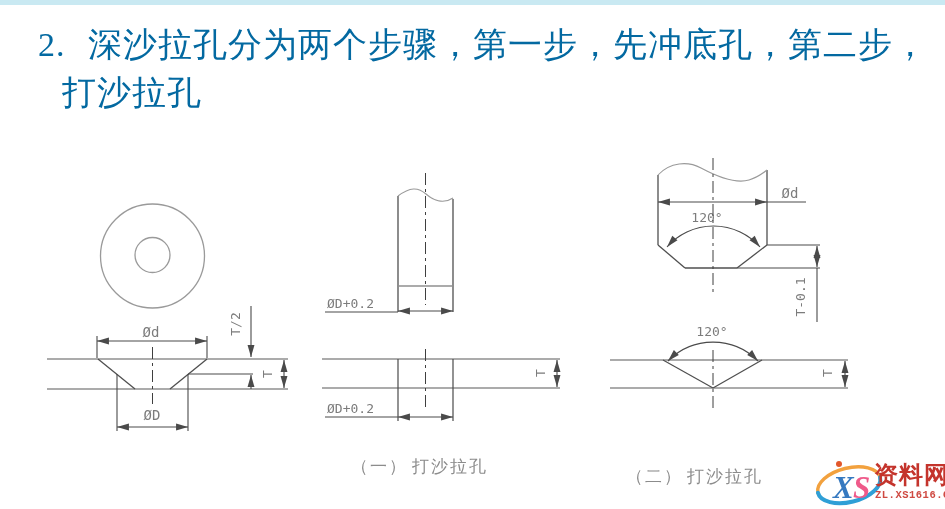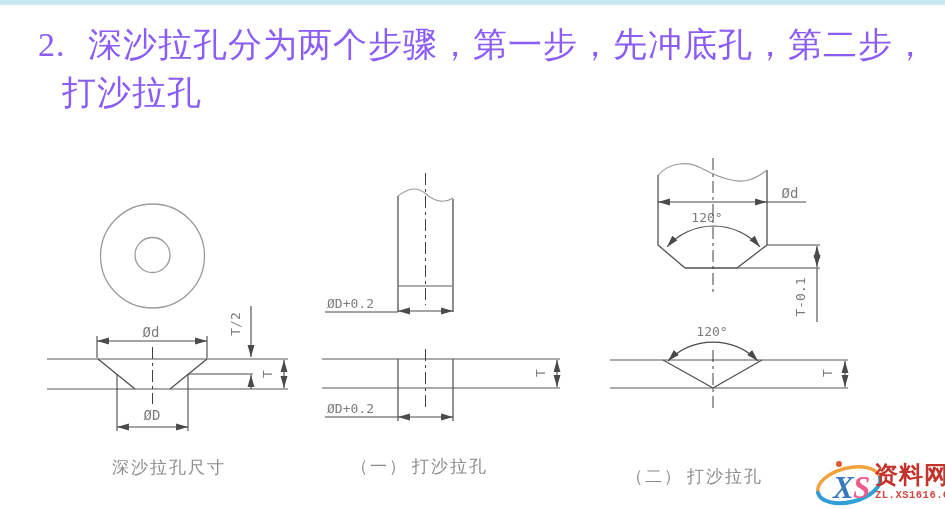--- a/index.html
+++ b/index.html
@@ -1,19 +1,19 @@
 <!DOCTYPE html>
 <html><head>
 <meta charset="utf-8">
 <style>
   html,body{margin:0;padding:0;background:#fff;}
   #canvas{position:relative;width:945px;height:509px;background:#ffffff;overflow:hidden;
           font-family:"Liberation Sans","DejaVu Sans",sans-serif;}
   #topbar{position:absolute;left:0;top:0;width:945px;height:5px;}
-  .title-line{position:absolute;color:#8b5cf6;font-family:"Liberation Serif","DejaVu Serif",serif;
+  .title-line{position:absolute;color:#0369a1;font-family:"Liberation Serif","DejaVu Serif",serif;
               font-size:34px;letter-spacing:1px;white-space:nowrap;}
   #title-line1{left:38px;top:22px;}
   #title-line2{left:62px;top:70px;}
   .title-num{display:inline-block;width:50px;}
   .caption{position:absolute;font-size:17px;color:#8c8c8c;letter-spacing:2px;white-space:nowrap;}
   #cap-left{left:112px;top:456px;}
   #cap-mid-idx{left:351px;top:455px;}
   #cap-mid{left:412px;top:455px;}
   #cap-right-idx{left:626px;top:465px;}
   #cap-right{left:687px;top:465px;}
@@ -123,21 +123,20 @@
       <line x1="663" y1="360" x2="713" y2="388" stroke="#4f4f4f" stroke-width="1.2"></line>
       <line x1="762" y1="360" x2="713" y2="388" stroke="#4f4f4f" stroke-width="1.2"></line>
       <path d="M668,361 A63,63 0 0 1 758,361" stroke="#4a4a4a" stroke-width="1.1" marker-start="url(#arw)" marker-end="url(#arw)"></path>
       <text class="dimtxt" x="712" y="336" text-anchor="middle">120°</text>
       <line x1="713" y1="350" x2="713" y2="410" stroke="#3f3f3f" stroke-width="1" stroke-dasharray="12 4 3 4"></line>
       <line x1="845" y1="361" x2="845" y2="387" stroke="#4a4a4a" stroke-width="1.1" marker-start="url(#arw)" marker-end="url(#arw)"></line>
       <text class="dimtxt" x="832" y="373" text-anchor="middle" transform="rotate(-90 832 373)">T</text>
     </g>
   </svg>
 
-  <div id="cap-left" class="caption">深沙拉孔尺寸</div>
   <div id="cap-mid-idx" class="caption">（一）</div>
   <div id="cap-mid" class="caption">打沙拉孔</div>
   <div id="cap-right-idx" class="caption">（二）</div>
   <div id="cap-right" class="caption">打沙拉孔</div>
 
   <div id="watermark">
     <svg width="74" height="52" viewBox="0 0 74 52" style="position:absolute;left:0;top:0">
       <g transform="rotate(-14 37 28)">
         <path d="M5,28 A32,17 0 0 1 69,28" fill="none" stroke="#f2a13e" stroke-width="3.4" stroke-linecap="round"></path>
         <path d="M69,28 A32,17 0 0 1 5,28" fill="none" stroke="#2f9fd6" stroke-width="4" stroke-linecap="round"></path>

